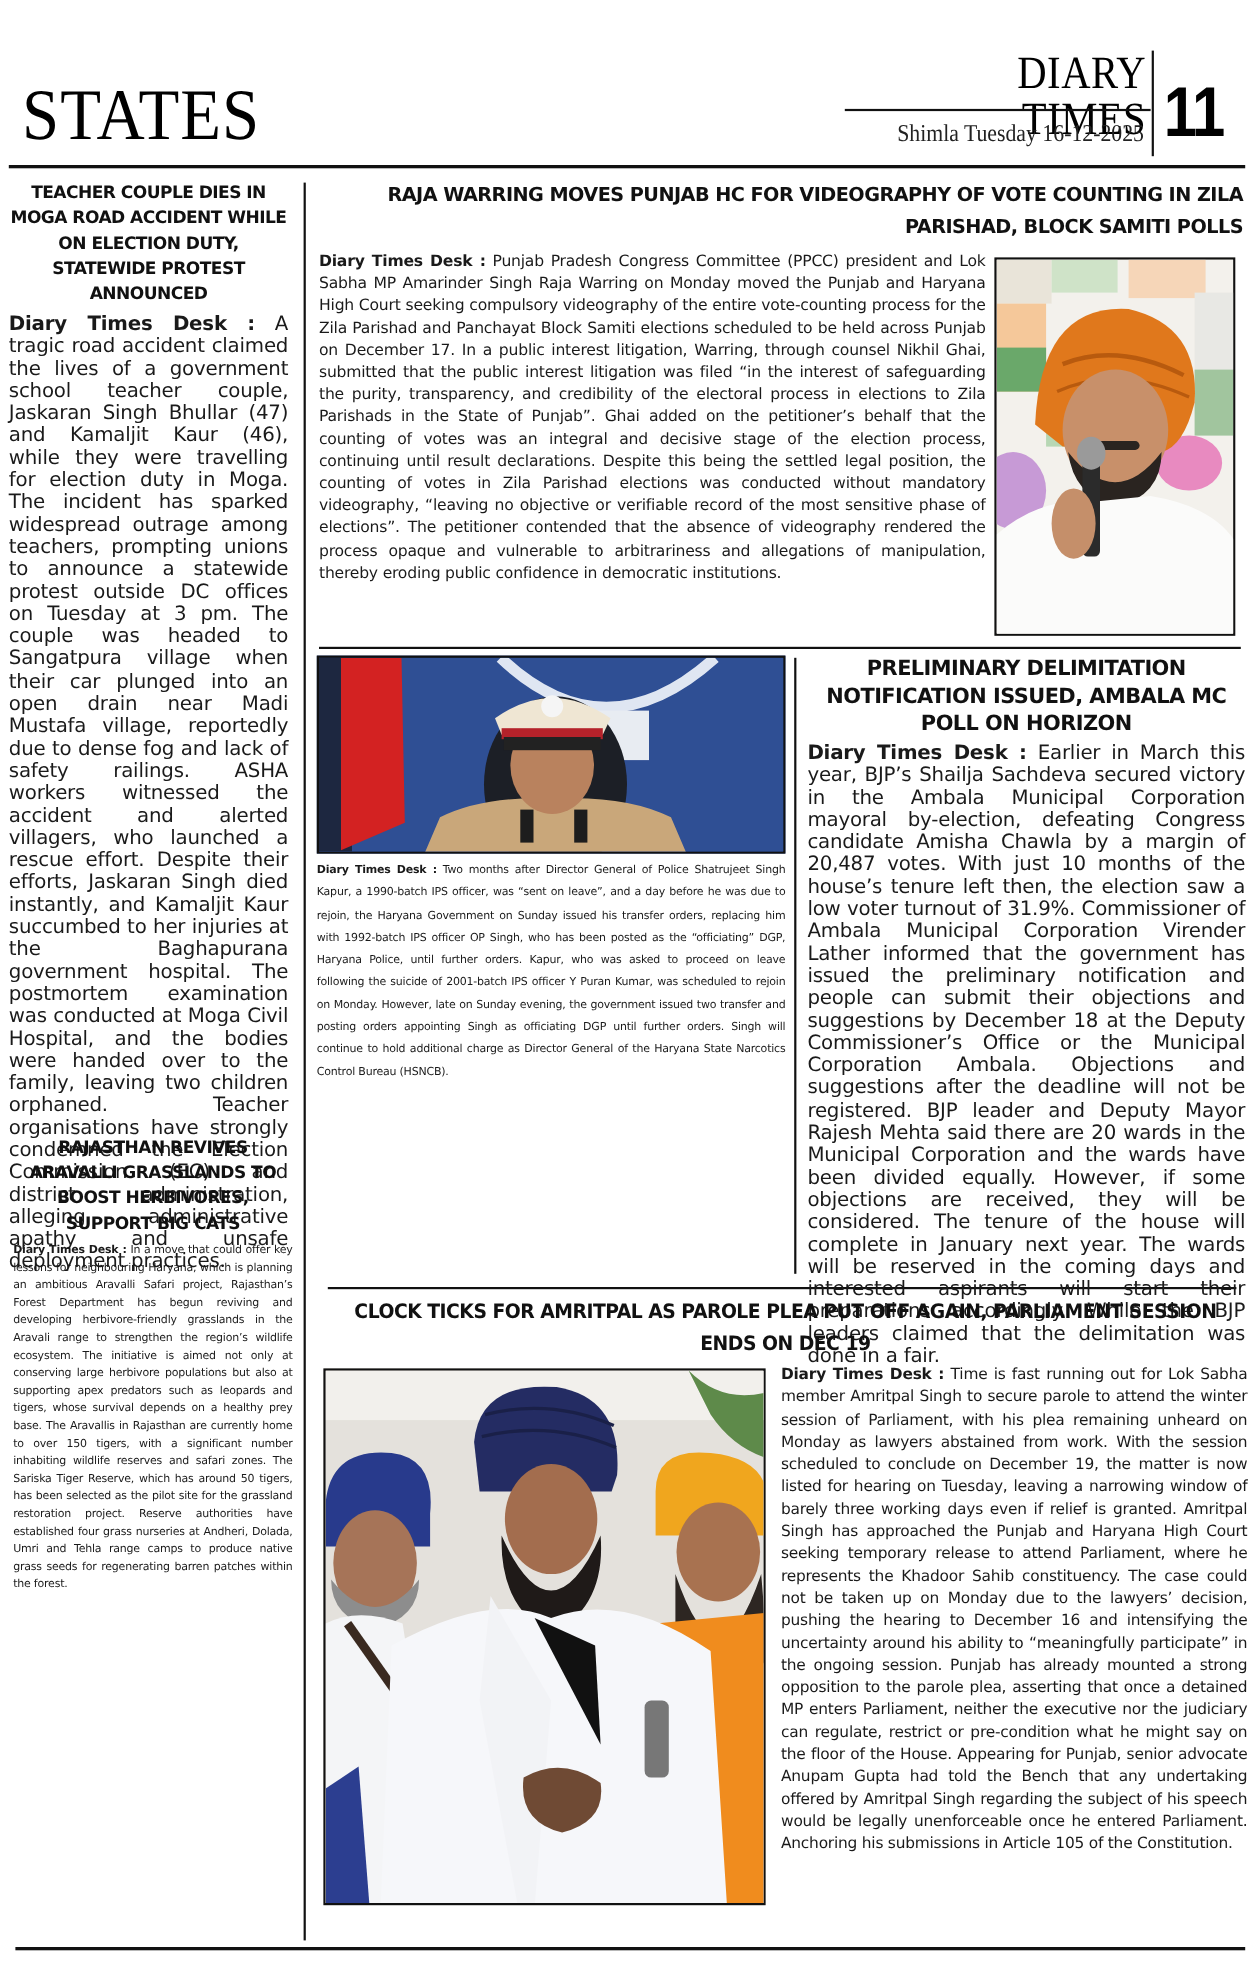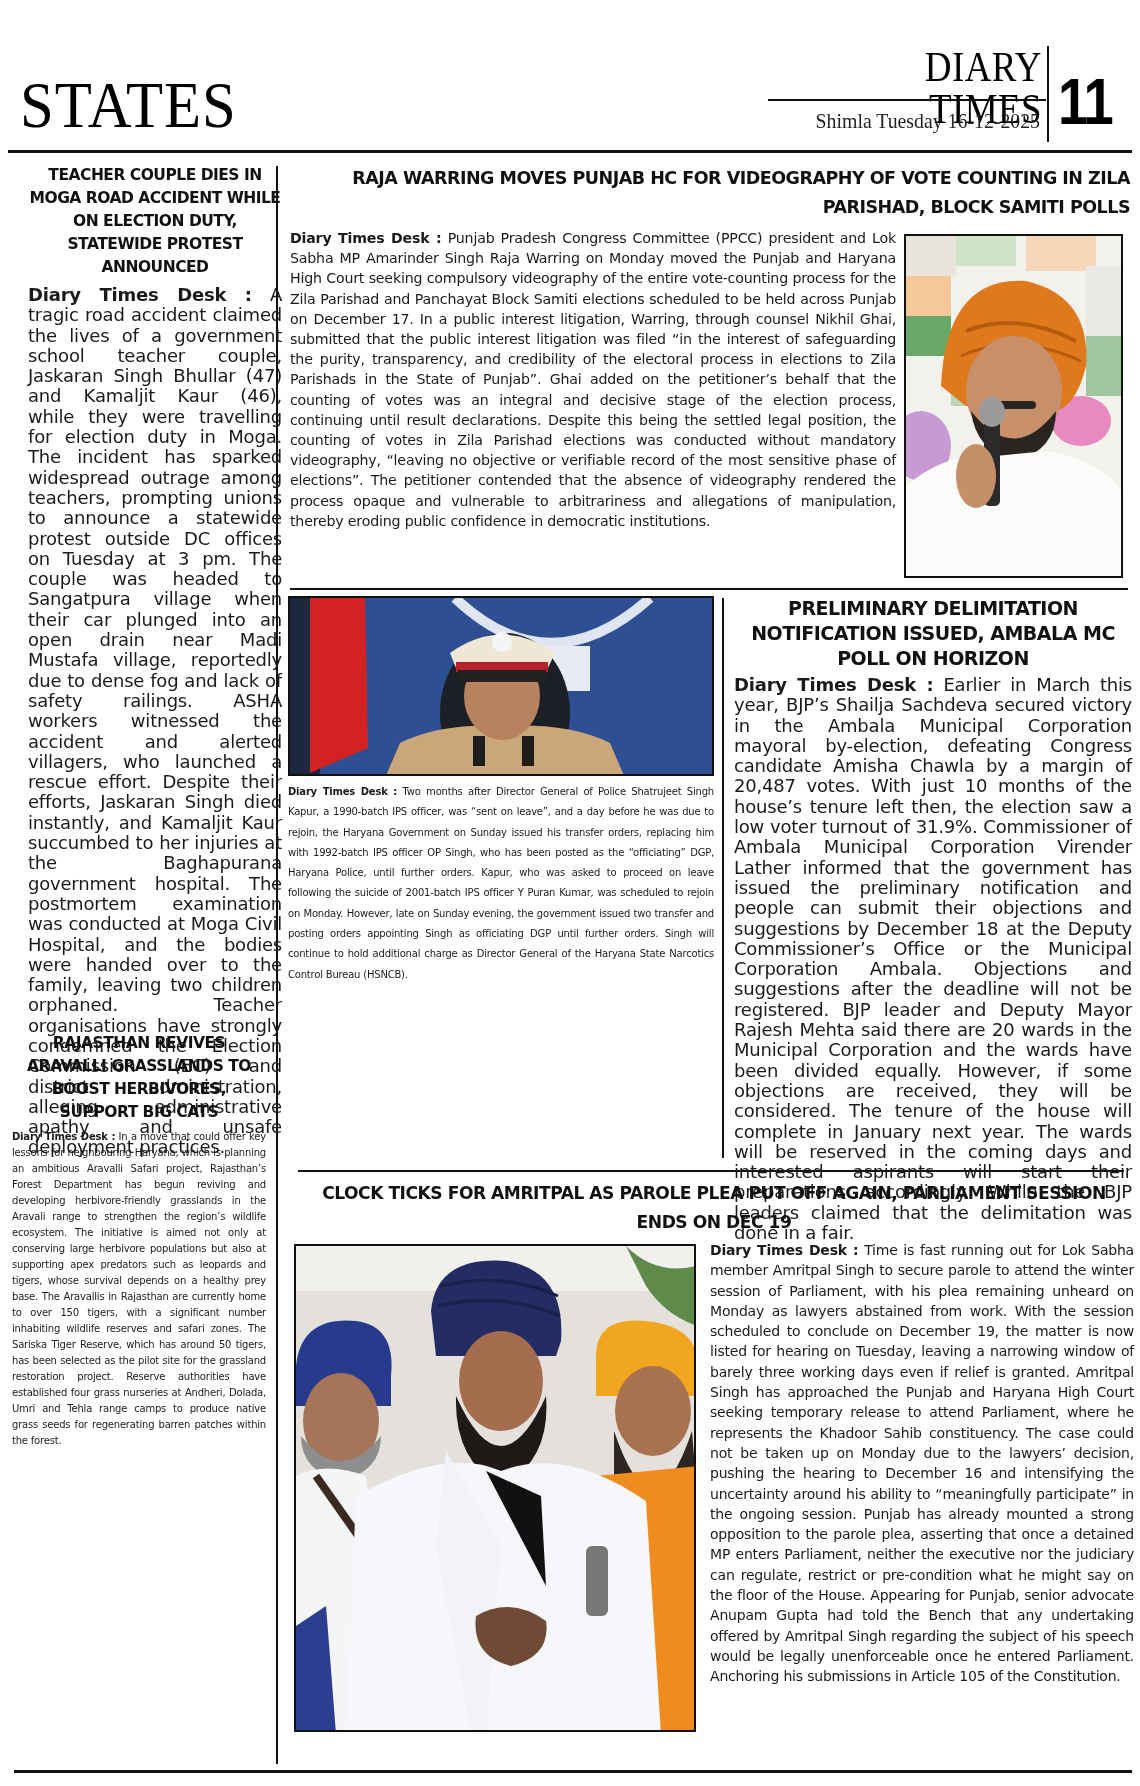--- a/index.html
+++ b/index.html
@@ -20,21 +20,21 @@
   .col-rule { position: absolute; width: 2px; background: #111; }
   .hrule { position: absolute; height: 2px; background: #111; }
 
   .headline { font-family: "DejaVu Sans", sans-serif; font-weight: bold; text-align: center; color: #111; letter-spacing: -0.5px; }
   .body { font-family: "DejaVu Sans", sans-serif; text-align: justify; color: #1a1a1a; letter-spacing: -0.2px; }
   .body .lead { font-weight: bold; }
 
   .article { position: absolute; }
 
   
-  #a1 { left: 28px; top: 164px; width: 254px; }
+  #a1 { left: 8px; top: 164px; width: 254px; }
   #a1 .headline { font-size: 15.5px; line-height: 23px; margin-bottom: 6px; }
   #a1 .body { font-size: 18px; line-height: 20.3px; }
   #a2 .headline { font-size: 15.5px; line-height: 23px; margin: 0 0 5px; }
   #a2 { left: 12px; top: 1032px; width: 254px; }
   #a2 .body { font-size: 10px; line-height: 16px; }
 
   
   #a3 { left: 290px; top: 164px; width: 840px; }
   #a3 .headline { font-size: 17.5px; line-height: 29px; margin-bottom: 6px; text-align: right; }
   .a3-wrap { position: relative; }

